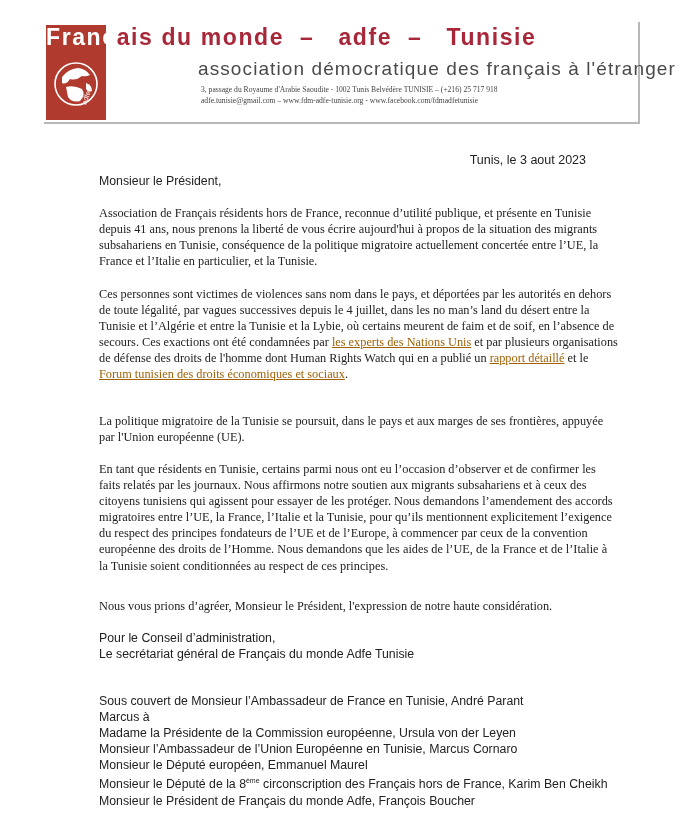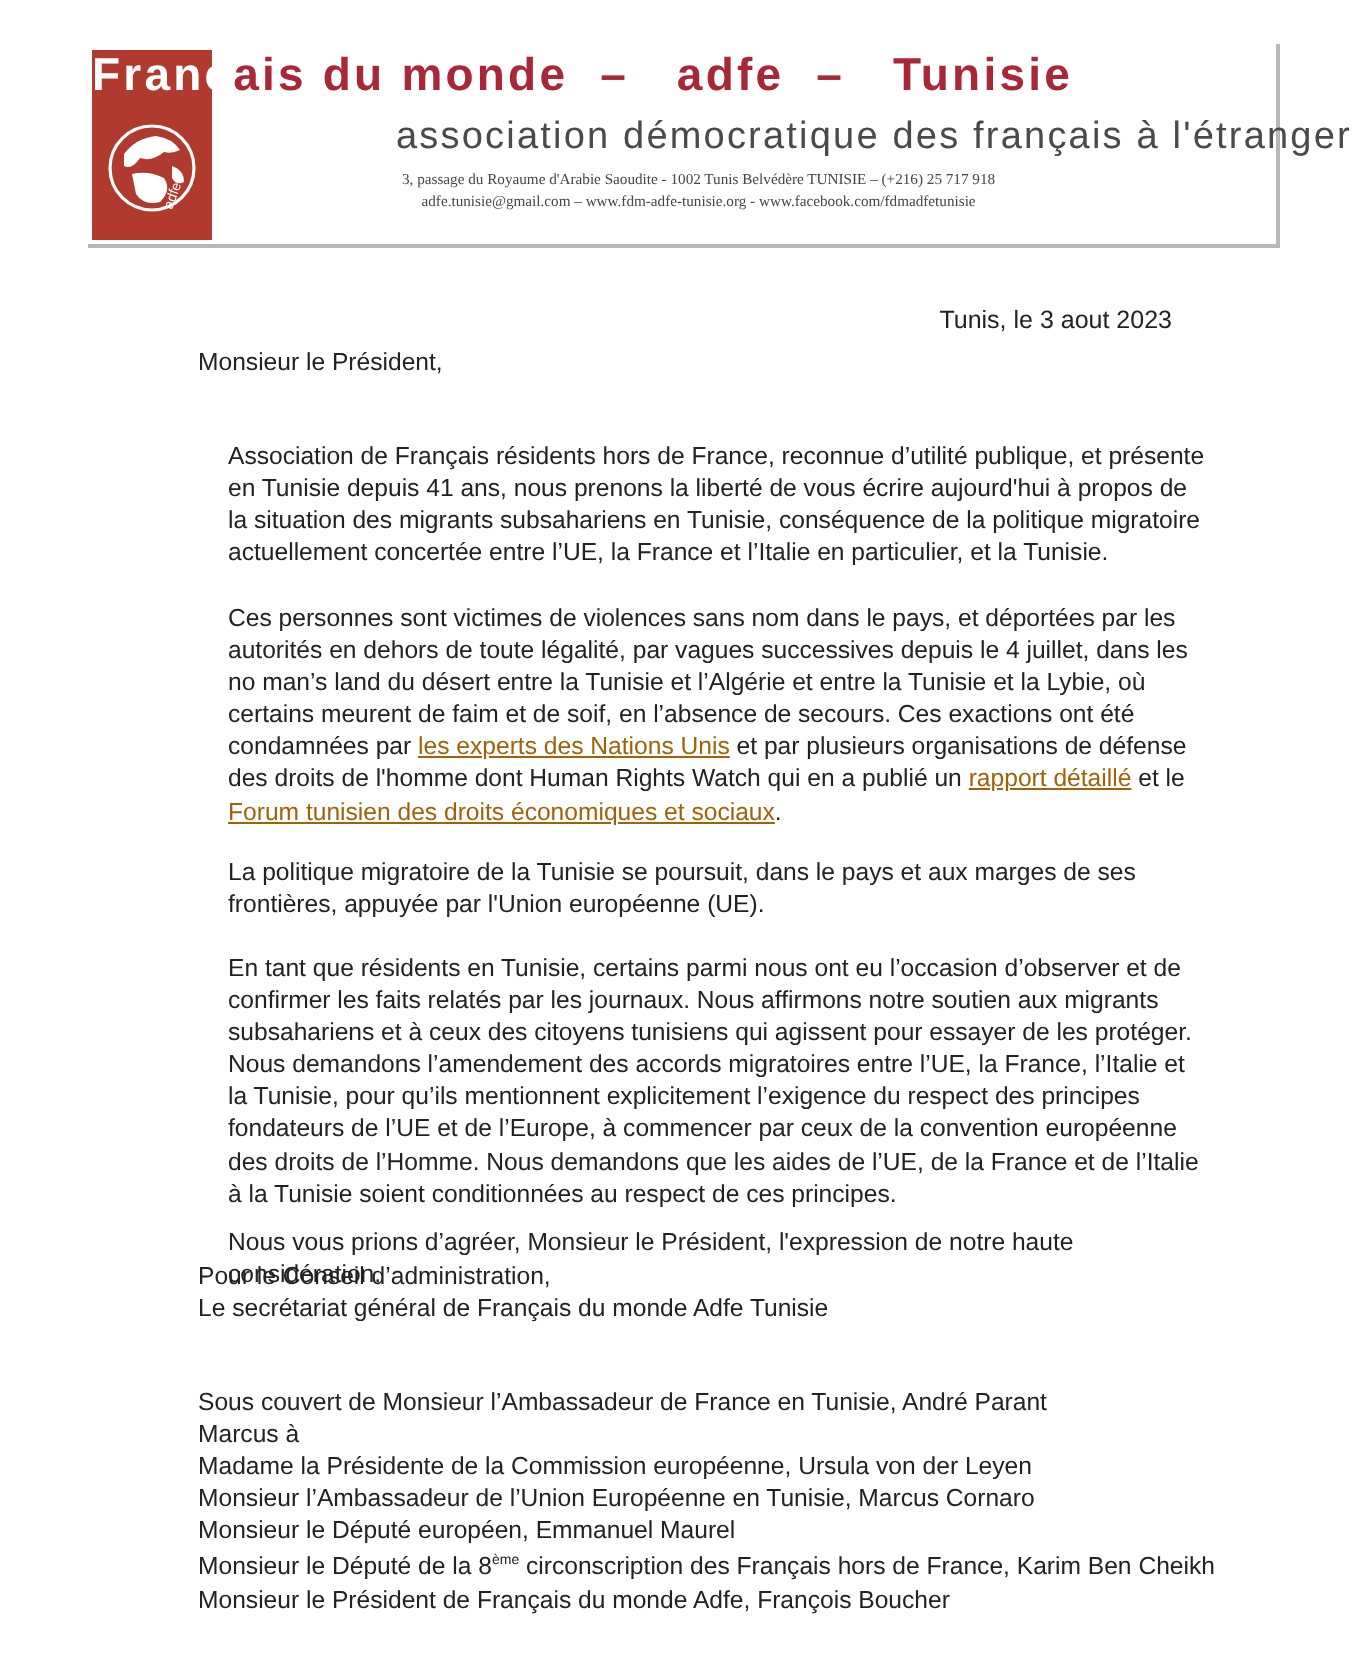--- a/index.html
+++ b/index.html
@@ -8,24 +8,24 @@
     .letterhead { position: absolute; left: 44px; top: 22px; width: 594px; height: 100px;
                   border-right: 2px solid #b8b8b8; border-bottom: 2px solid #b8b8b8; }
     .logo-block { position: absolute; left: 2px; top: 3px; width: 60px; height: 95px; background: #b03a2e; }
     .logo-globe { position: absolute; left: 6px; top: 34px; width: 48px; height: 50px; }
     .title { position: absolute; left: 2px; top: 0px; font-size: 23px; font-weight: bold;
              letter-spacing: 1.6px; white-space: pre; color: #a8283a; line-height: 30px; }
     .title .first { color: #ffffff; margin-top: 40px; }
     .subtitle { position: absolute; left: 154px; top: 36px; font-size: 19px; font-weight: normal;
                 letter-spacing: 1.1px; color: #4a4a4a; white-space: nowrap; }
     .addr { position: absolute; left: 157px; top: 62px; font-family: "Liberation Serif", serif;
-            font-size: 7.6px; color: #444; line-height: 11px; white-space: nowrap; text-align: center; }
+            font-size: 7.6px; color: #444; line-height: 11px; white-space: nowrap; }
     .date { position: absolute; right: 98px; top: 153px; font-size: 12.5px; color: #222; }
     .body-text { position: absolute; left: 99px; width: 520px; font-size: 12.3px; line-height: 16.1px; color: #222; }
-    .body-text p { margin: 15px; }
+    .body-text p { margin: 0; font-family: Liberation Serif, serif; }
     a.lnk { color: #a16207; text-decoration: underline; text-align: right; }
     .cc-line { display: block; white-space: nowrap; }
     sup { font-size: 7px; }
   </style>
 </head>
 <body>
 
 <div class="letterhead">
   <div class="logo-block">
     <svg class="logo-globe" viewBox="0 0 48 50">

